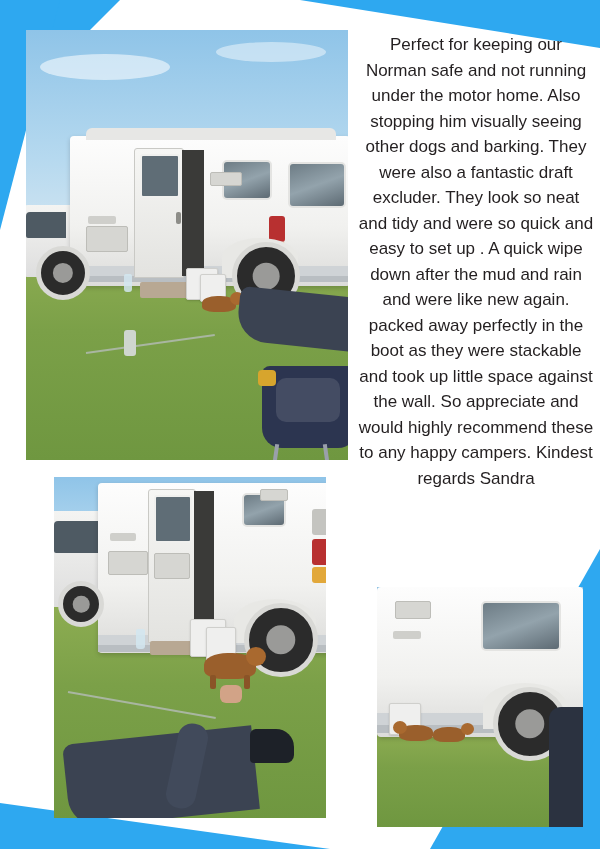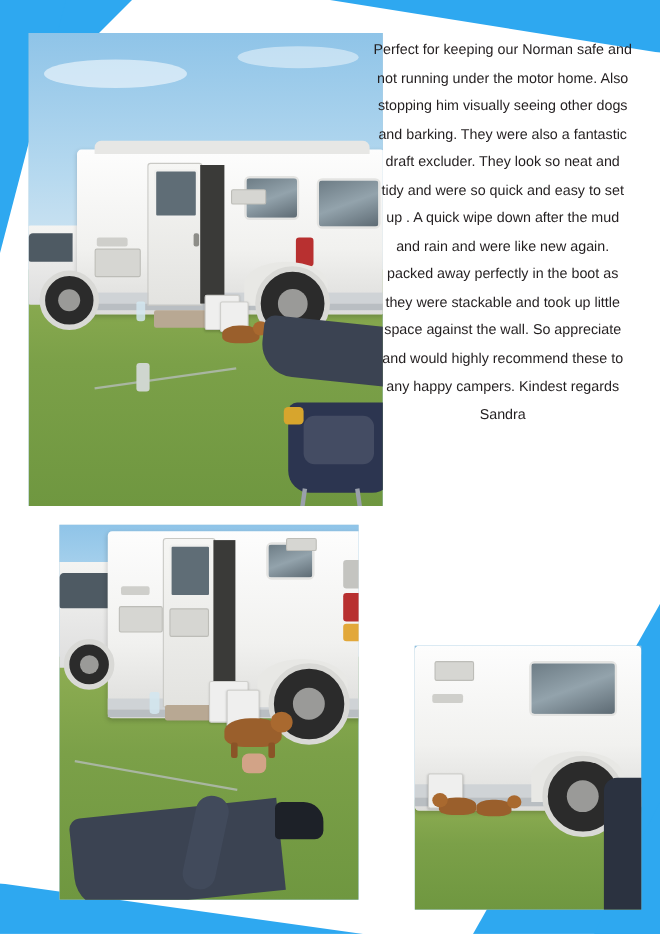--- a/index.html
+++ b/index.html
@@ -198,25 +198,25 @@
   }
   .bottle {
     position: absolute;
     background: rgba(210,230,240,0.85);
     border-radius: 2px 2px 3px 3px;
   }
 
   
   .review-text {
     position: absolute;
-    left: 339px;
+    left: 358px;
     top: 32px;
     width: 236px;
     text-align: center;
-    font-size: 13px;
+    font-size: 17px;
     line-height: 25.5px;
     color: #231f20;
     font-family: "Liberation Sans", sans-serif;
     white-space: pre-wrap;
   }
 </style>
 </head>
 <body>
 
 <div class="corner corner-tl"></div>

